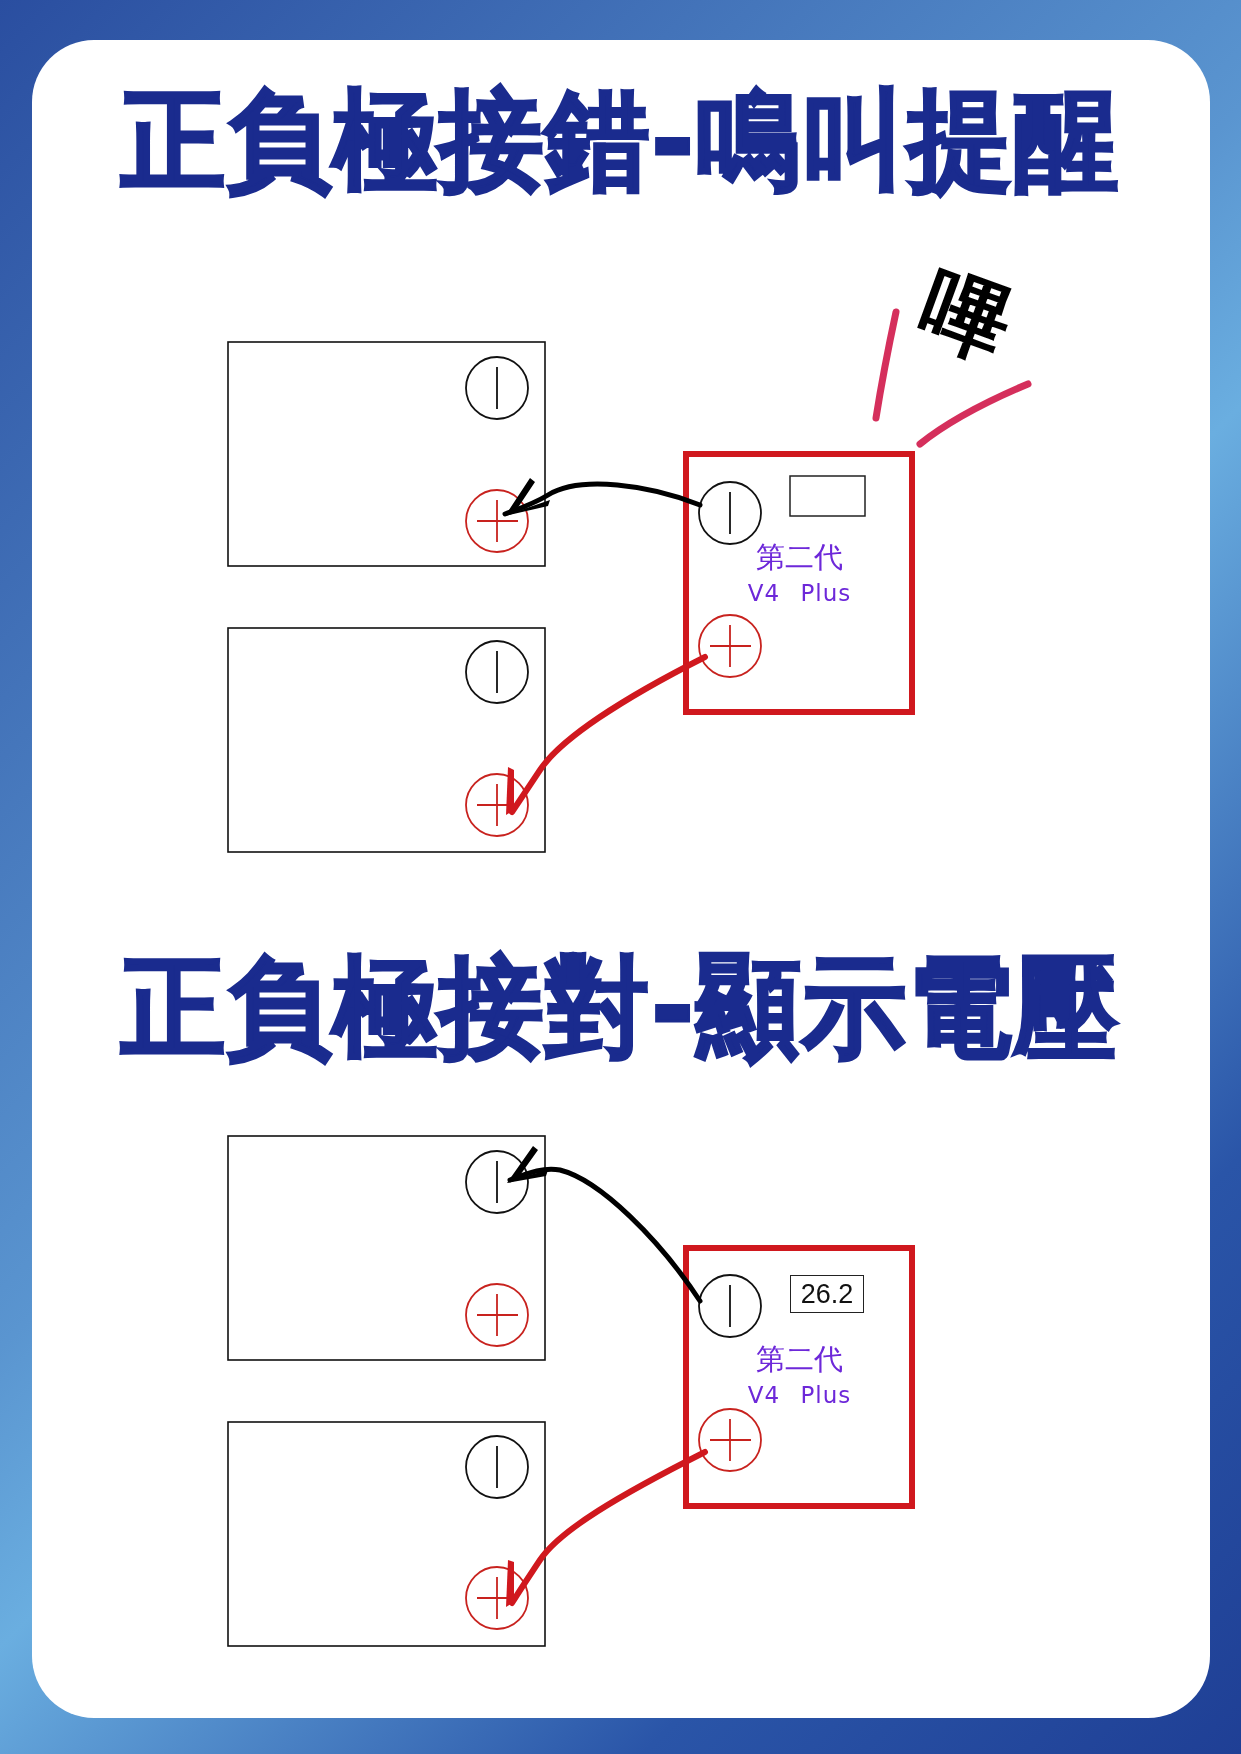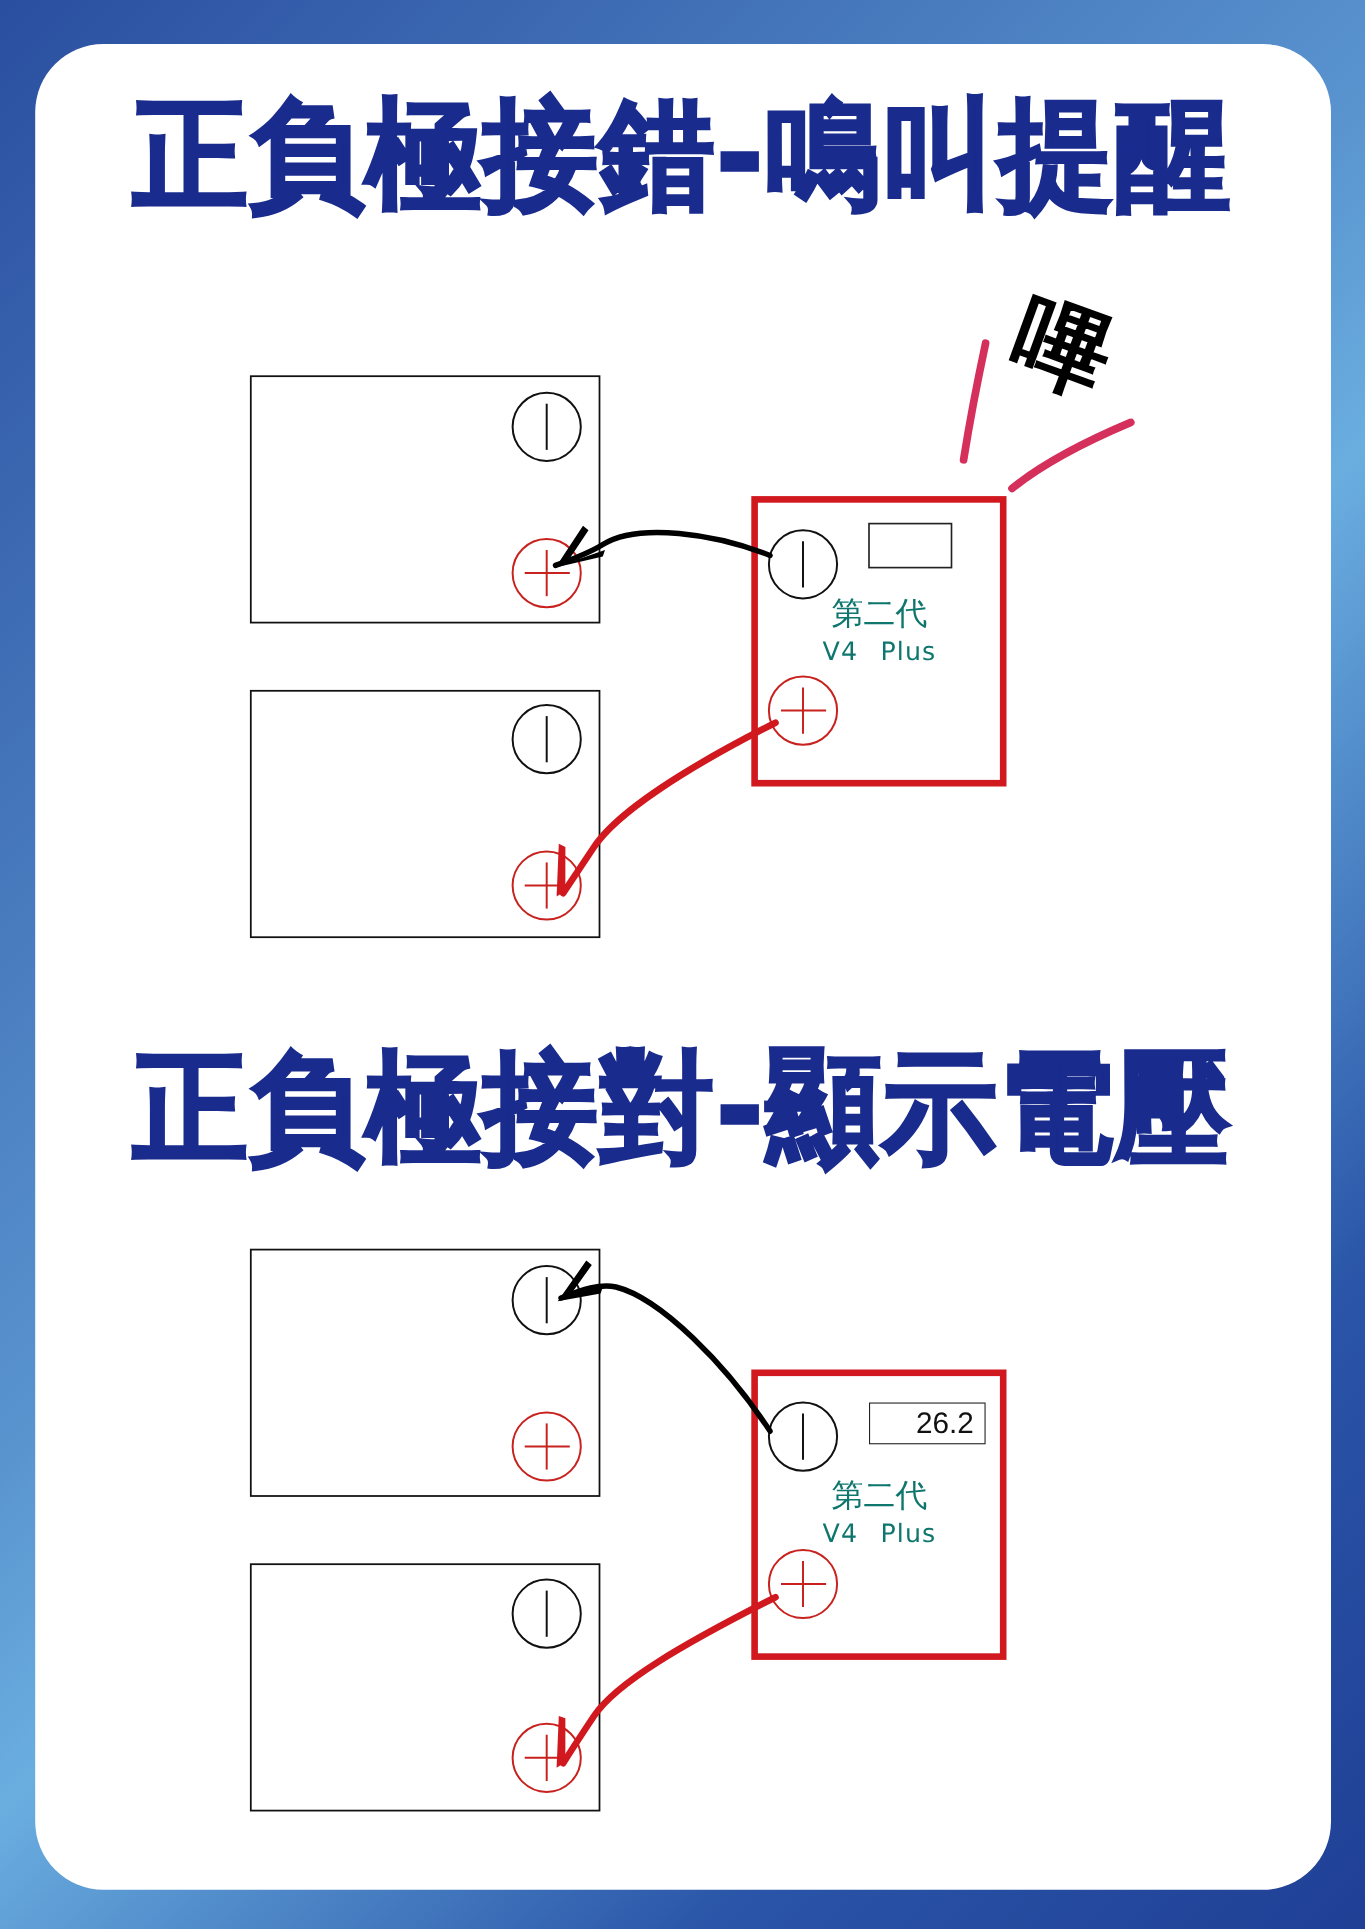--- a/index.html
+++ b/index.html
@@ -15,30 +15,29 @@
   .title {
     position:absolute; left:0; width:1241px; text-align:center;
     color:#1a2b8e; font-weight:900; font-size:104px; letter-spacing:2px;
     font-family: "DejaVu Sans", "Liberation Sans", sans-serif;
     transform: scaleY(1.05);
     -webkit-text-stroke: 3px #1a2b8e;
     line-height:1;
   }
   .diagram { position:absolute; left:0; top:0; width:1241px; height:1754px; }
   .meter-text {
-    position:absolute; width:229px; text-align:center; color:#0f766e;
+    position:absolute; width:229px; text-align:center; color:#6d28d9;
     font-family: "DejaVu Sans", "Liberation Sans", sans-serif;
   }
   .gen { font-size:29px; }
   .model { font-size:23px; letter-spacing:1px; word-spacing:12px; }
   .display {
     position:absolute; width:72px; height:36px; border:1.5px solid #222;
     text-align:center; line-height:36px; font-size:27px; color:#111;
     font-family: "Liberation Sans", "DejaVu Sans", sans-serif;
-    padding-left: 32px;
   }
   .beep {
     position:absolute; left:922px; top:272px; font-size:88px; font-weight:900;
     color:#000; transform: rotate(20deg);
     font-family: "DejaVu Sans", sans-serif; line-height:1;
   }
 </style>
 </head>
 <body>
 

